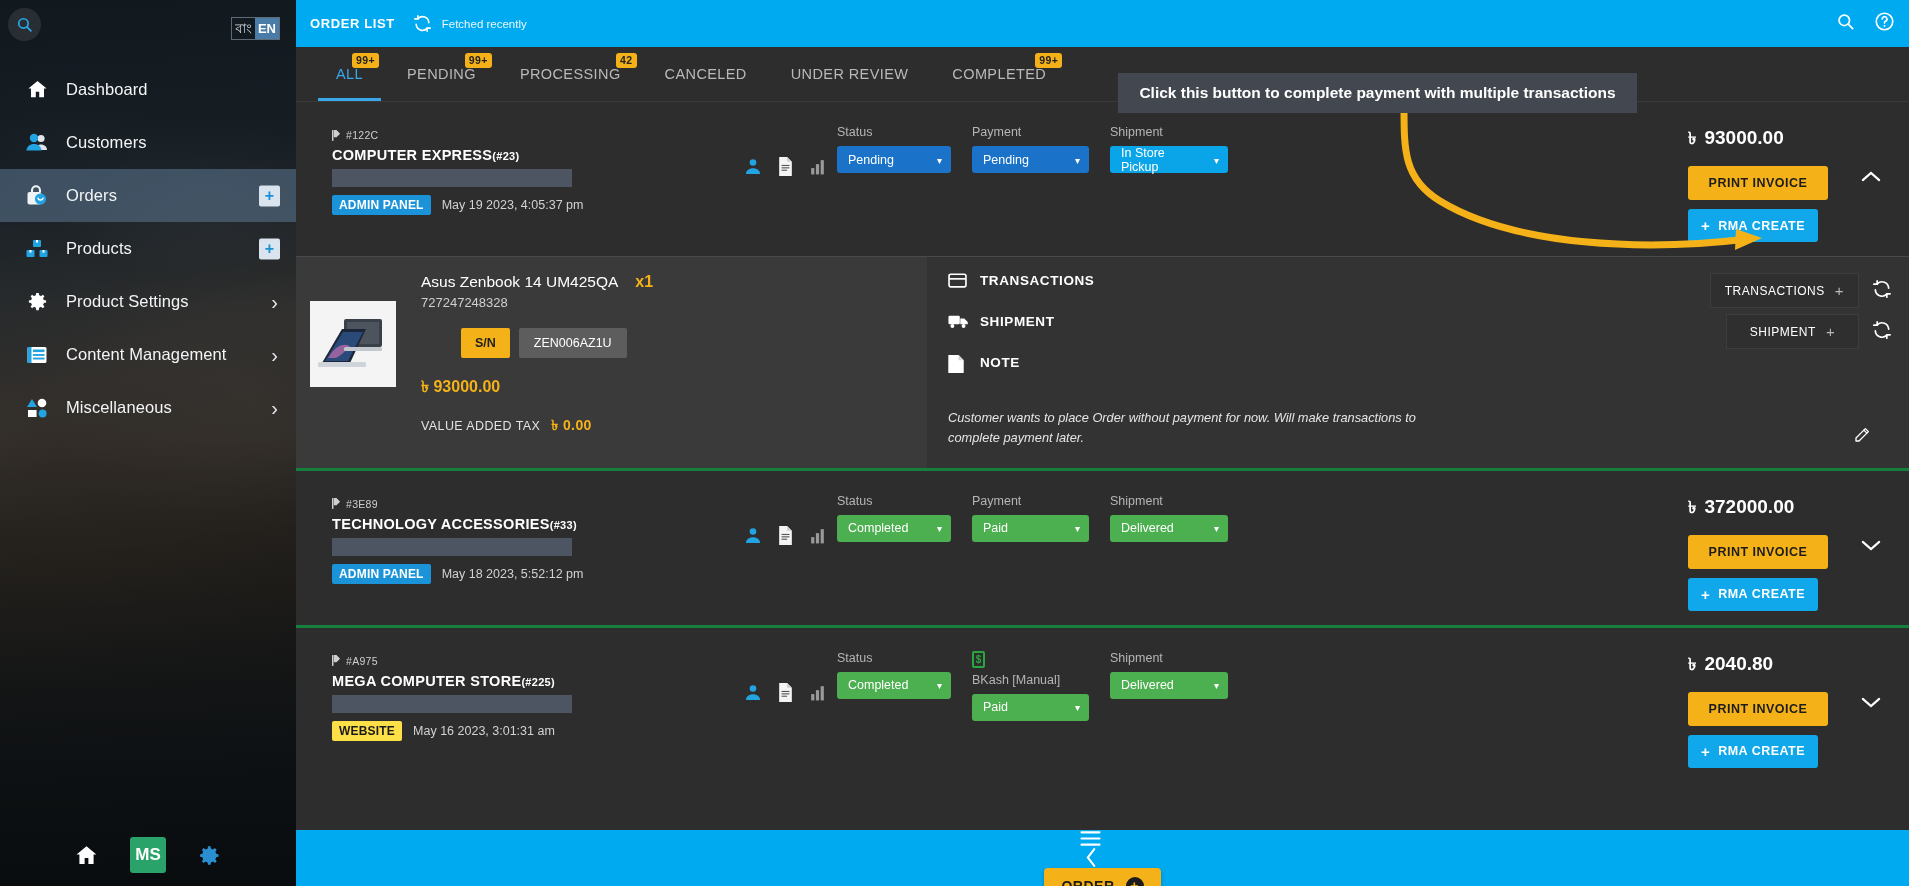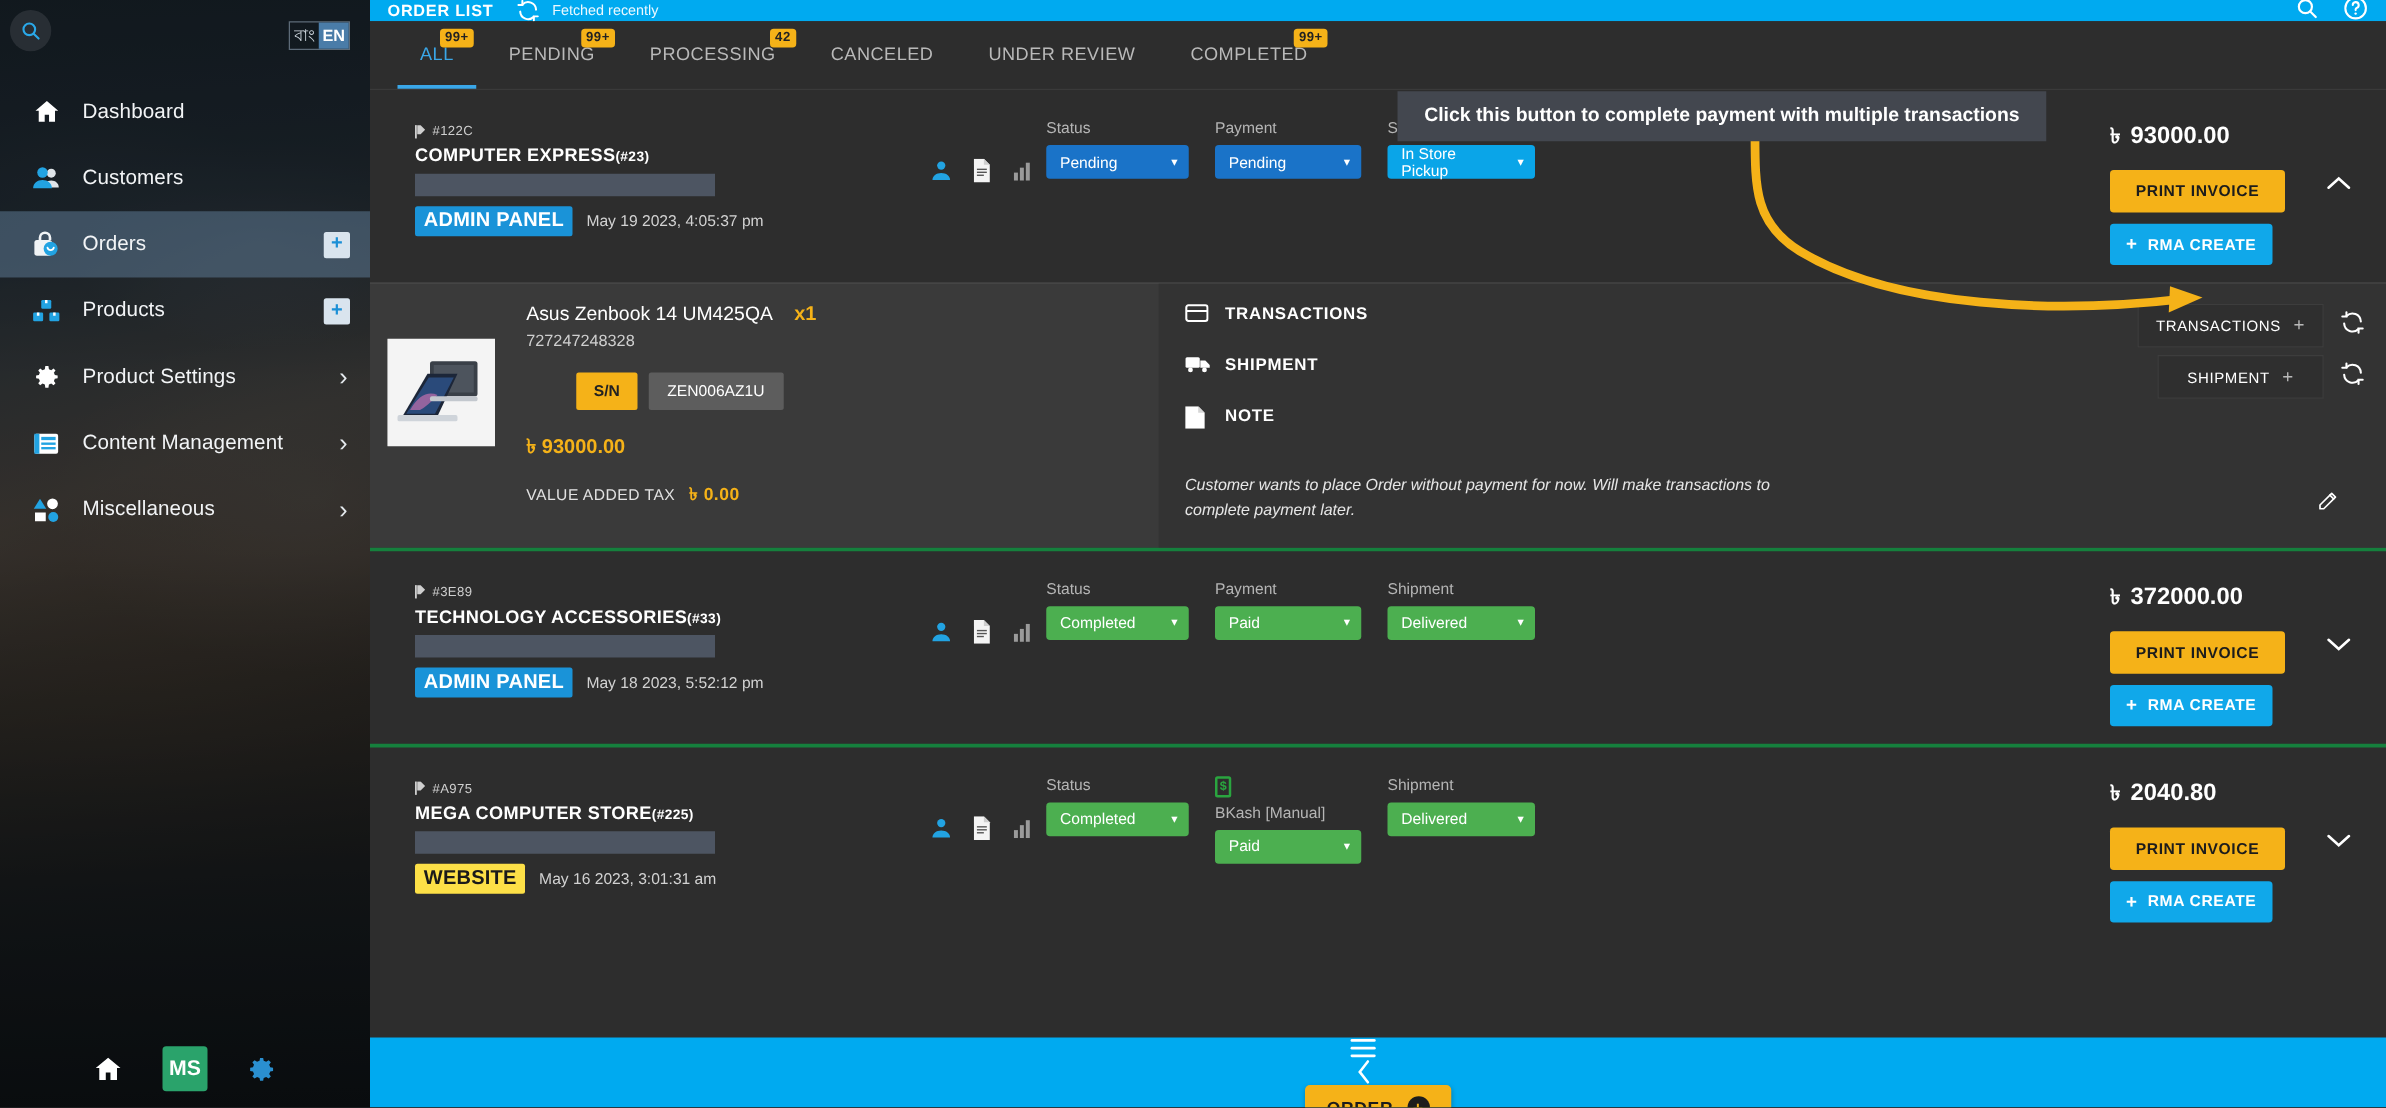--- a/index.html
+++ b/index.html
@@ -79,21 +79,21 @@
     width: 36px; height: 36px; border-radius: 3px;
     background: #2aa36b; color: #fff;
     font-size: 17px; font-weight: bold;
     display: flex; align-items: center; justify-content: center;
   }
 
   
   #main { flex: 1; position: relative; height: 886px; background: #2d2d2d; overflow: hidden; }
 
   .topbar {
-    height: 17px; background: #00aaf0;
+    height: 47px; background: #00aaf0;
     display: flex; align-items: center; padding: 0 14px;
   }
   .topbar .title { font-size: 13px; font-weight: bold; color: #fff; letter-spacing: .6px; }
   .topbar .fetched { font-size: 11.5px; color: #eaf8ff; margin-left: 10px; }
   .topbar .sync { margin-left: 18px; display: flex; align-items: center; }
   .topbar-right { margin-left: auto; display: flex; align-items: center; gap: 19px; }
 
   .tabs {
     height: 55px; background: #2d2d2d;
     display: flex; align-items: flex-end; padding-left: 18px;
@@ -118,21 +118,21 @@
 
   
   .order { position: relative; border-bottom: 3px solid #15803d; }
   .order-head { position: relative; display: flex; align-items: flex-start; padding: 21px 0 14px 36px; min-height: 98px; }
   .o-left { width: 400px; flex: 0 0 400px; padding-top: 6px; }
   .o-id { font-size: 10.5px; color: #cfcfcf; letter-spacing: .3px; display: flex; align-items: center; gap: 5px; }
   .o-name { font-size: 14.5px; font-weight: bold; color: #fff; margin-top: 6px; letter-spacing: .3px; }
   .o-name .sub { font-size: 11px; font-weight: bold; }
   .o-redact { height: 18px; background: #4d5562; margin-top: 6px; width: 240px; }
   .o-meta { display: flex; align-items: center; gap: 11px; margin-top: 8px; }
-  .chip { font-size: 16px; font-weight: bold; padding: 3px 7px; border-radius: 2px; letter-spacing: .2px; }
+  .chip { font-size: 12px; font-weight: bold; padding: 3px 7px; border-radius: 2px; letter-spacing: .2px; }
   .chip.admin { background: #1a93d8; color: #fff; }
   .chip.website { background: #fde047; color: #1a1a1a; }
   .o-date { font-size: 12.5px; color: #d2d2d2; }
 
   .o-icons { display: flex; align-items: center; gap: 15px; padding-top: 34px; width: 105px; flex: 0 0 105px; justify-content: center; }
 
   .o-selects { display: flex; gap: 21px; padding-top: 2px; justify-content: center; }
   .sel-grp { display: flex; flex-direction: column; }
   .sel-lbl { font-size: 12.5px; color: #b5b5b5; margin-bottom: 7px; }
   .sel {
@@ -191,21 +191,21 @@
   .sect .s-ic { width: 22px; display: flex; align-items: center; }
   .sect .s-lb { margin-left: 10px; font-size: 13.5px; font-weight: bold; color: #fff; letter-spacing: .6px; }
   .sect-actions { margin-left: auto; display: flex; align-items: center; gap: 13px; }
   .act-btn {
     background: #2f2f2f; border: 1px solid #3d3d3d;
     font-size: 12px; color: #fff; letter-spacing: .5px;
     padding: 9px 14px; min-width: 133px;
     display: flex; align-items: center; justify-content: center; gap: 10px; cursor: pointer;
   }
   .act-btn .pl { color: #b9b9b9; font-size: 15px; line-height: 1; }
-  .note-box { display: flex; align-items: center; padding: 12px 21px 4px 21px; gap: 37px; }
+  .note-box { display: flex; align-items: flex-end; padding: 12px 21px 4px 21px; gap: 37px; }
   .note-txt { font-size: 12.8px; color: #e6e6e6; font-style: italic; line-height: 1.55; max-width: 480px; }
   .note-edit { margin-left: auto; cursor: pointer; padding-top: 12px; }
 
   
   .callout {
     position: absolute; left: 822px; top: 73px; width: 519px; height: 40px;
     background: #43474f; display: flex; align-items: center; justify-content: center;
     font-size: 15.5px; font-weight: bold; color: #fff; z-index: 40;
   }
   .arrow-svg { position: absolute; left: 1100px; top: 105px; z-index: 39; pointer-events: none; }

